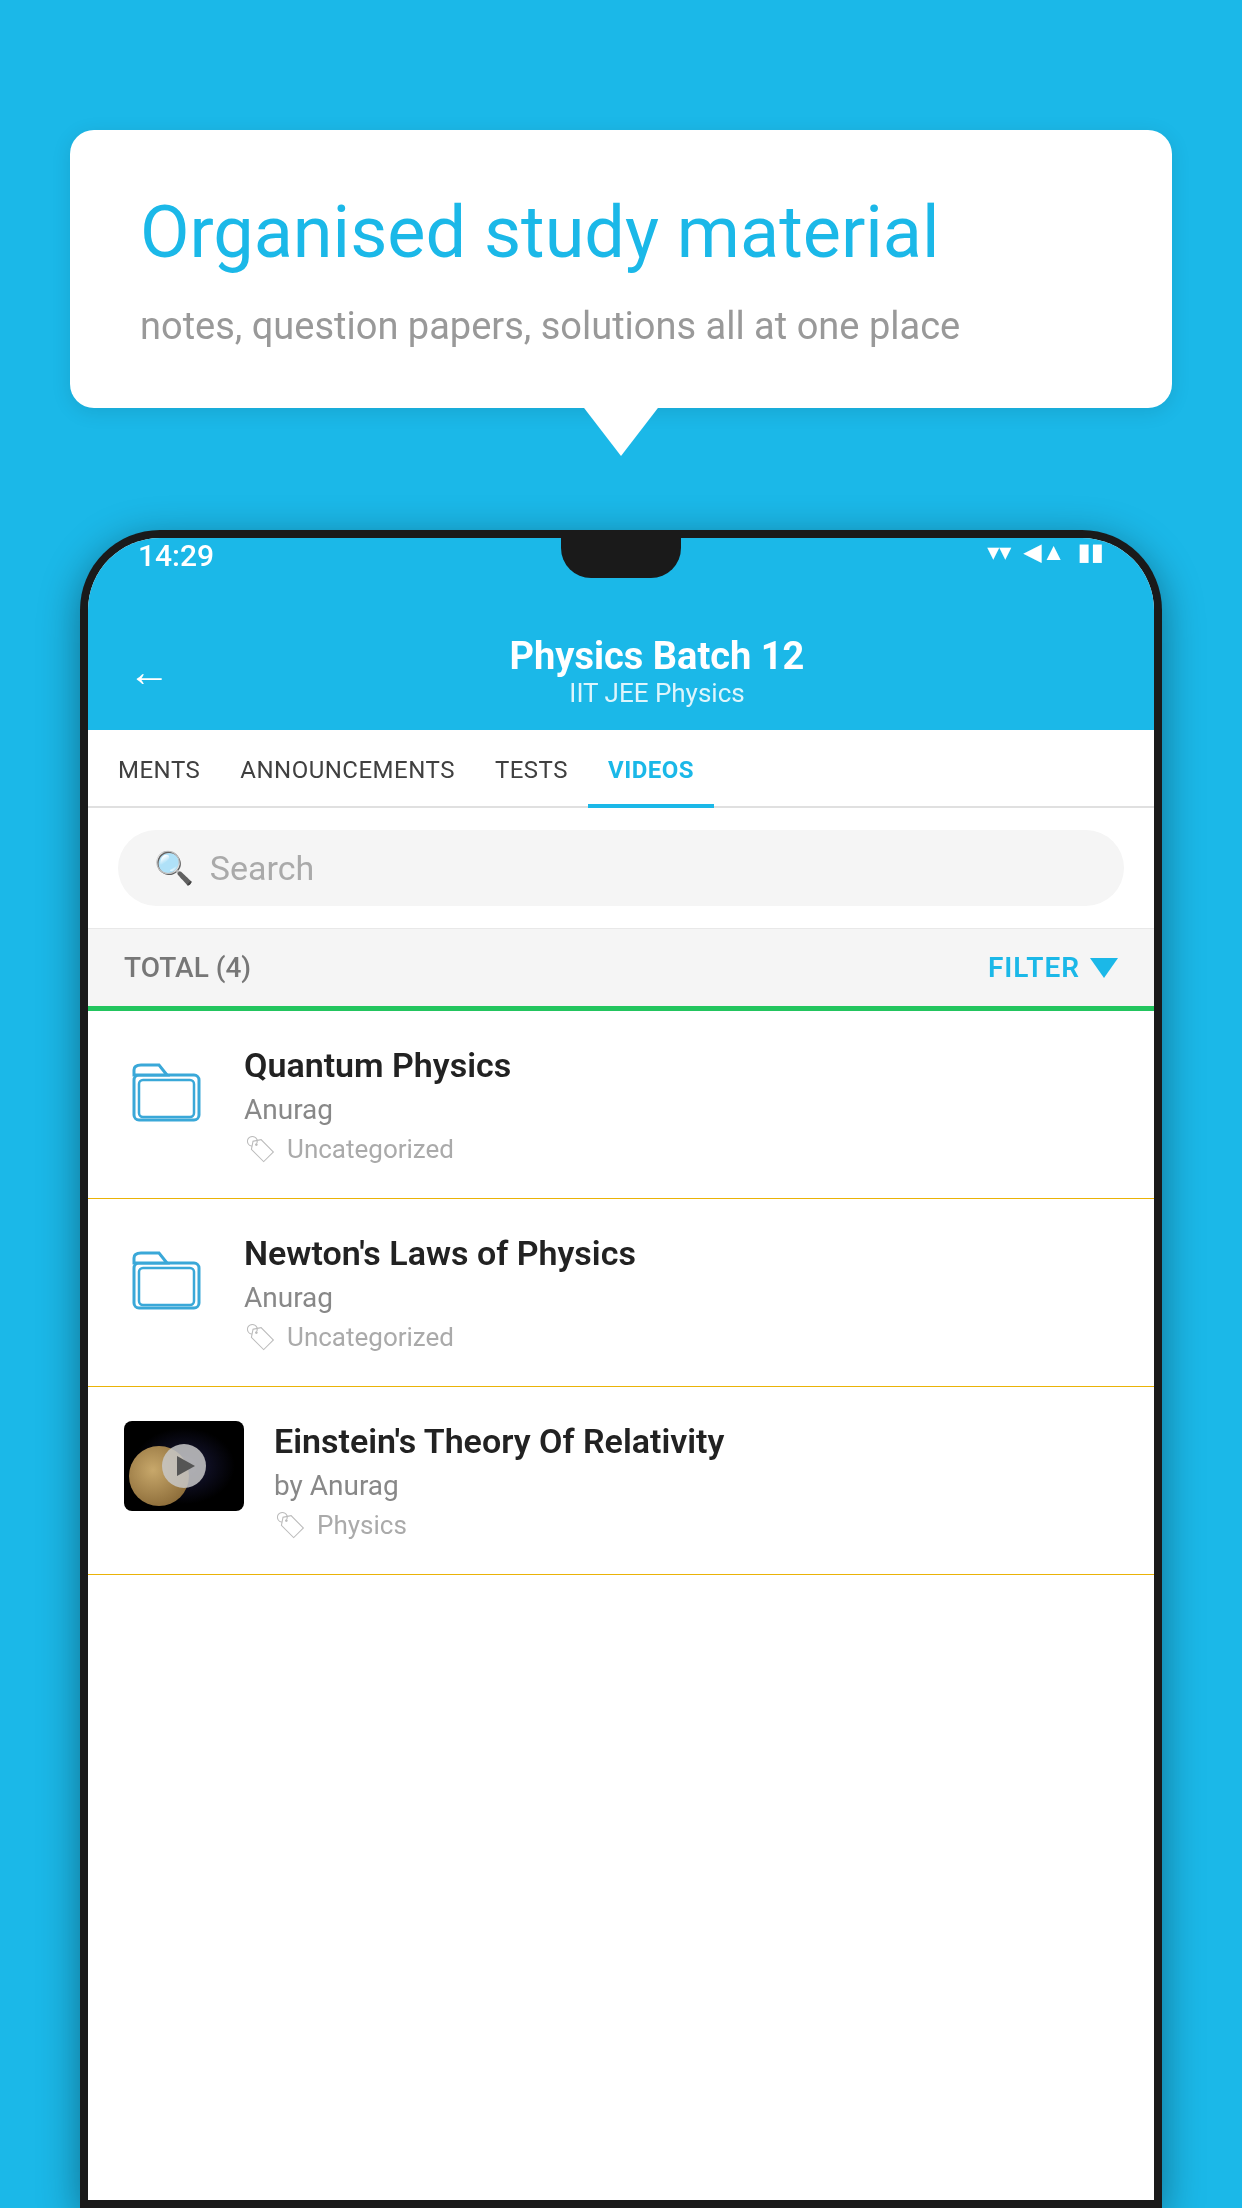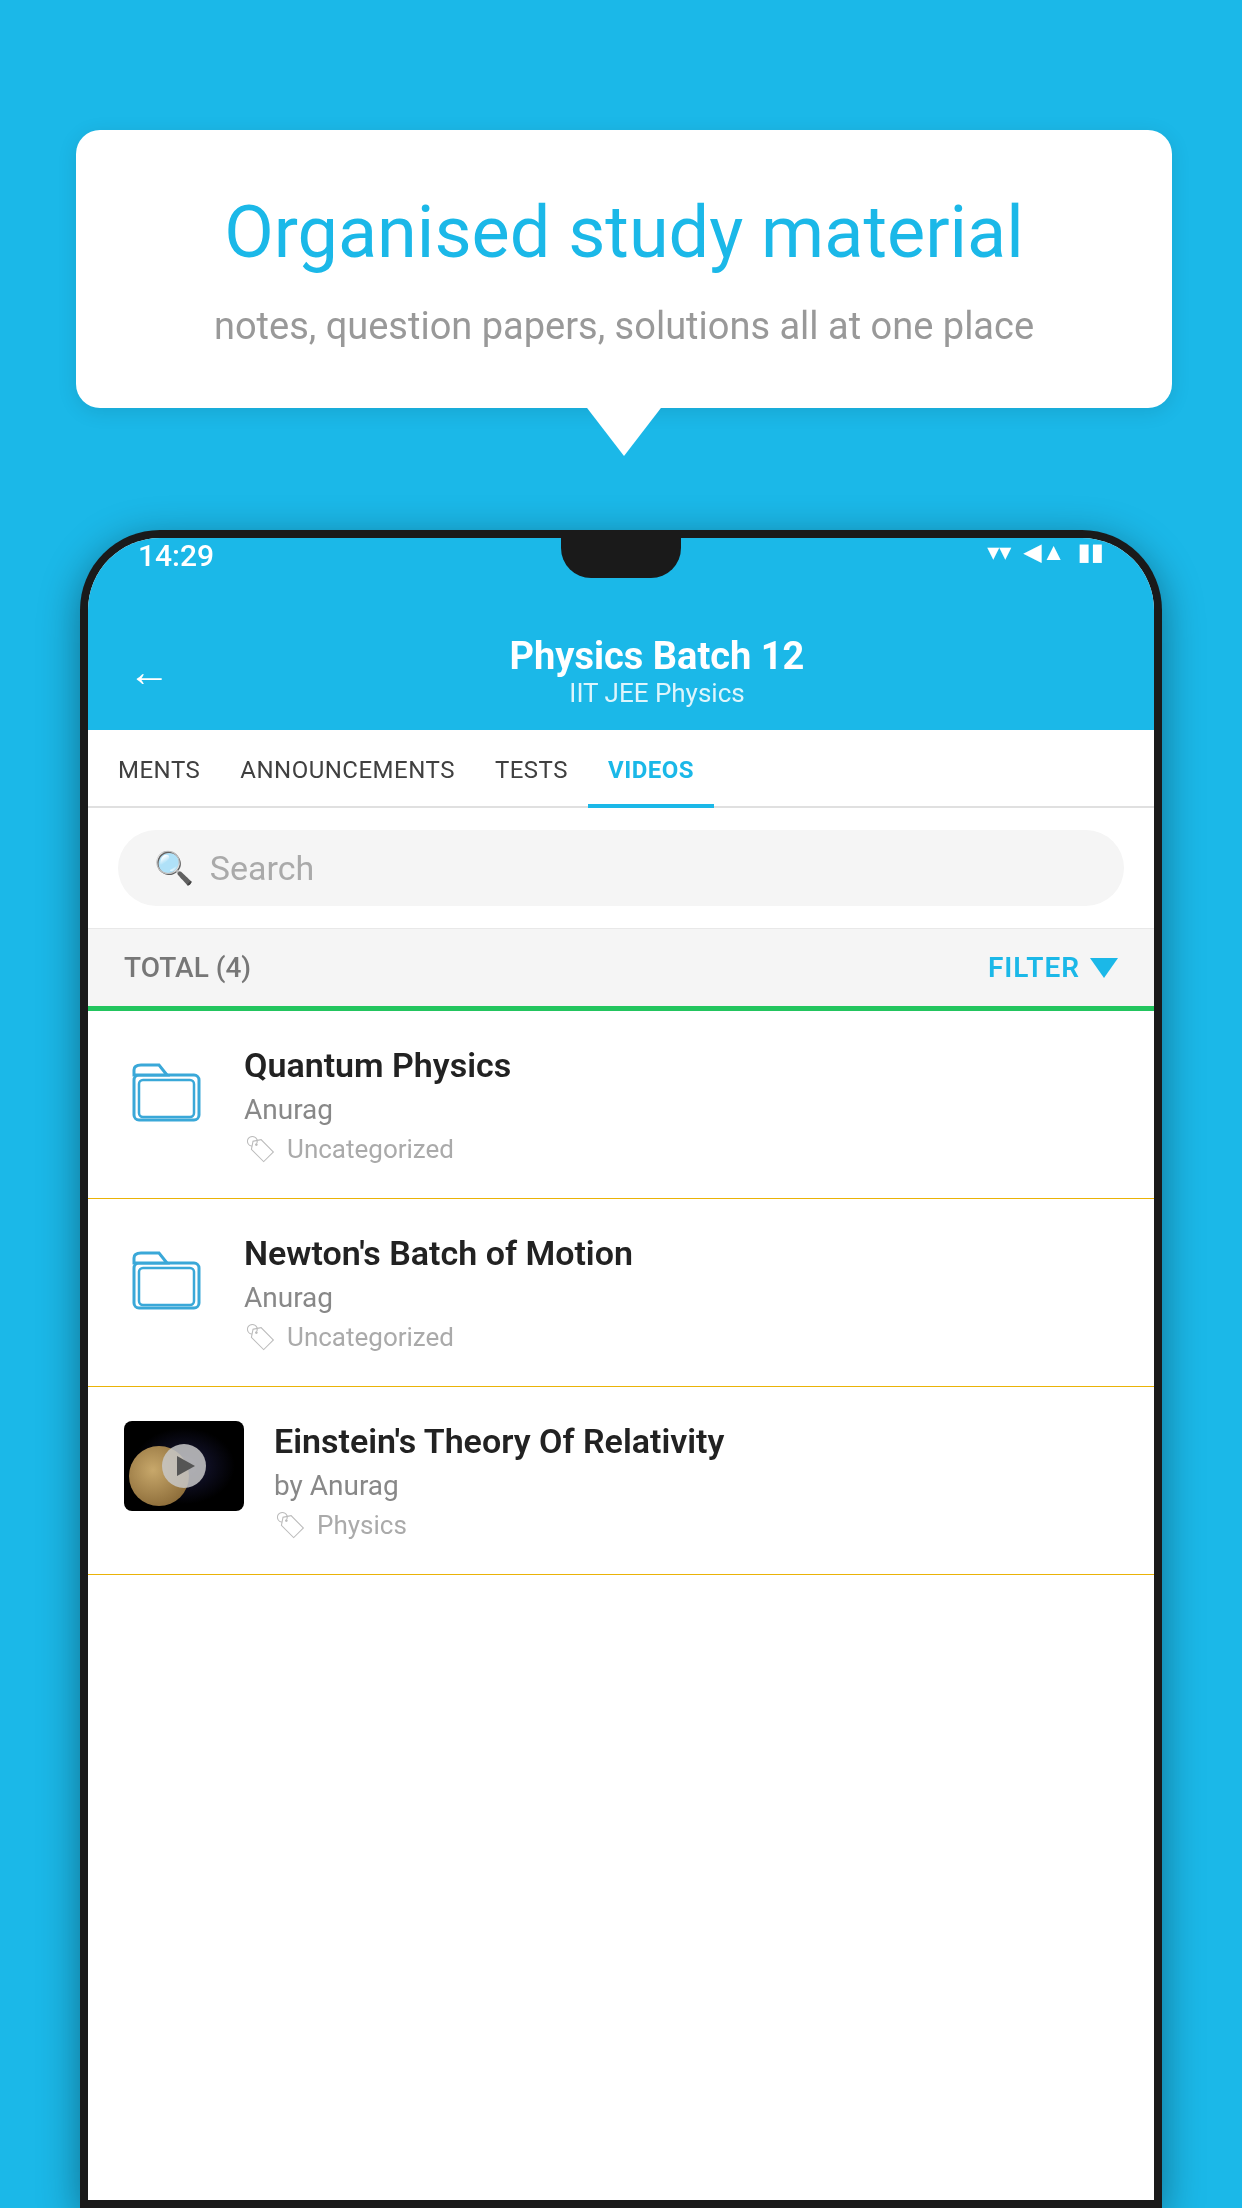--- a/index.html
+++ b/index.html
@@ -10,23 +10,22 @@
       background-color: #1bb8e8;
       font-family: 'Roboto', Arial, sans-serif;
       position: relative;
       overflow: hidden;
     }
 
     
     .speech-bubble-container {
       position: absolute;
       top: 130px;
-      left: 76px;
+      left: 70px;
       right: 70px;
-      text-align: center;
     }
 
     .speech-bubble {
       background: white;
       border-radius: 24px;
       padding: 60px 70px;
       box-shadow: 0 4px 20px rgba(0,0,0,0.1);
       position: relative;
     }
 
@@ -426,21 +425,21 @@
 
       <div class="video-item">
         <div class="folder-icon">
           <svg class="folder-svg" viewBox="0 0 80 80" fill="none" xmlns="http://www.w3.org/2000/svg">
             <rect x="5" y="25" width="65" height="45" rx="5" fill="white" stroke="#3aa8d8" stroke-width="3"></rect>
             <path d="M5 25 L5 20 Q5 15 12 15 L30 15 L38 25 Z" fill="white" stroke="#3aa8d8" stroke-width="3"></path>
             <rect x="10" y="30" width="55" height="37" rx="4" fill="white" stroke="#3aa8d8" stroke-width="2.5"></rect>
           </svg>
         </div>
         <div class="video-info">
-          <div class="video-title">Newton's Batch of Motion</div>
+          <div class="video-title">Newton's Laws of Physics</div>
           <div class="video-author">Anurag</div>
           <div class="video-tag-row">
             <span class="tag-icon">🏷</span>
             <span class="video-tag">Uncategorized</span>
           </div>
         </div>
       </div>
 
       <div class="video-item">
         <div class="video-item-thumbnail space-bg">

